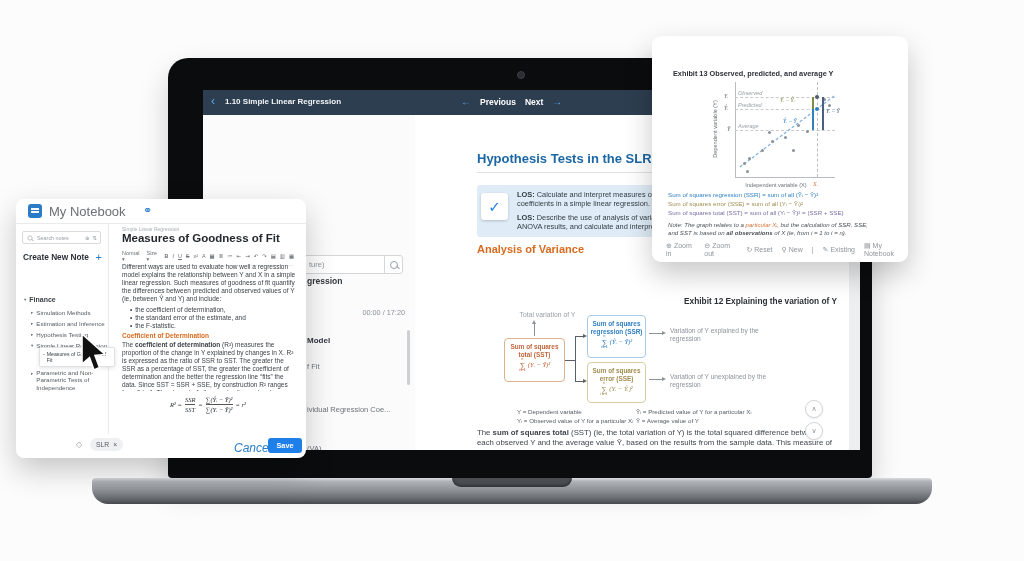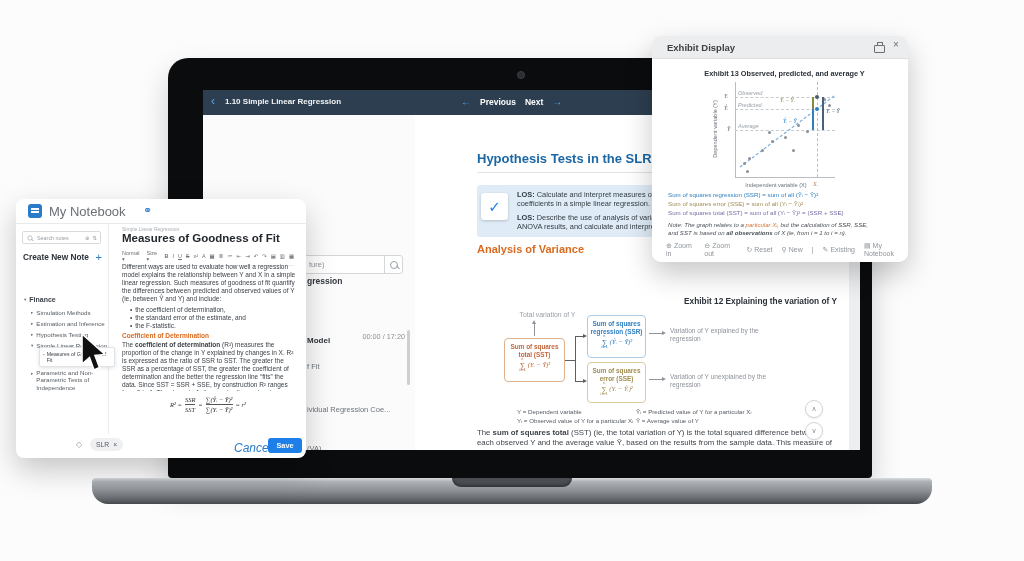--- a/index.html
+++ b/index.html
@@ -130,21 +130,21 @@
 
   
   .exhibit{position:absolute;left:652px;top:36px;width:256px;height:226px;background:#fff;border-radius:9px;
     box-shadow:0 12px 28px rgba(0,0,0,.22);z-index:15;}
   .ex-header{position:absolute;left:0;top:0;width:256px;height:22px;background:#ebedee;border-radius:9px 9px 0 0;
     border-bottom:1px solid #dcdee0;}
   .ex-title{position:absolute;left:15px;top:6px;font-size:9.5px;font-weight:bold;color:#3c4146;}
   .print{position:absolute;left:222px;top:9px;width:9px;height:6px;border:1px solid #6a7075;border-radius:1px;}
   .print::before{content:"";position:absolute;top:-4px;left:1.5px;width:4px;height:2px;border:1px solid #6a7075;}
   .ex-close{position:absolute;left:241px;top:3px;font-size:10px;color:#6a7075;}
-  .ex-caption{position:absolute;left:40px;top:33px;width:185px;text-align:center;font-size:7.3px;font-weight:bold;color:#2b3138;}
+  .ex-caption{position:absolute;left:21px;top:33px;width:185px;font-size:7.3px;font-weight:bold;color:#2b3138;}
   .ex-axis{position:absolute;background:#b9bdc1;}
   .ex-dash-h{position:absolute;left:83px;width:100px;border-top:1px dashed #c6cacd;}
   .ex-dash-v{position:absolute;left:165px;top:46px;height:95px;border-left:1px dashed #b9bdc1;}
   .ex-linelbl{position:absolute;left:86px;font-size:5.6px;color:#9aa0a7;font-style:italic;}
   .ex-ytick{position:absolute;font-size:5.8px;color:#6a7077;}
   .ex-dot{position:absolute;width:3px;height:3px;border-radius:50%;background:#8a9097;}
   .ex-bracket{position:absolute;width:2px;}
   .ex-ann{position:absolute;font-size:5.6px;}
   .ex-eqline{position:absolute;left:16px;font-size:6.2px;}
   .ex-note{position:absolute;left:16px;top:185px;width:210px;font-size:6.1px;line-height:7.6px;color:#4a5056;font-style:italic;}
@@ -178,21 +178,21 @@
       </div>
 
       <div class="left-panel">
         <div class="tsearch">
           <span class="frag">ture)</span>
           <span class="magbtn">
               <span class="mag"></span>
             </span>
         </div>
         <div class="abs frag-txt" style="left:104px;top:161px;font-weight:bold;color:#33383e;font-size:8.5px;">gression</div>
-        <div class="abs" style="left:130px;top:193px;width:72px;text-align:right;font-size:7.3px;color:#8a9097;margin-top:24px;">00:00 / 17:20</div>
+        <div class="abs" style="left:130px;top:193px;width:72px;text-align:right;font-size:7.3px;color:#8a9097;">00:00 / 17:20</div>
         <div class="abs" style="left:104px;top:221px;font-size:8px;font-weight:bold;color:#33383e;">Model</div>
         <div class="abs frag-txt" style="left:104px;top:247px;">f Fit</div>
         <div class="abs frag-txt" style="left:104px;top:290px;">ividual Regression Coe...</div>
         <div class="abs frag-txt" style="left:104px;top:329px;">(VA)</div>
         <div class="lscroll"></div>
       </div>
 
       <div class="right-panel">
         <div class="gutter"></div>
 
@@ -394,25 +394,20 @@
       <span class="nb-pill">
         <span>SLR</span>
         <span>×</span>
       </span>
       <span class="nb-cancel">Cancel</span>
       <span class="nb-save">Save</span>
     </div>
   </div>
 
   <div class="exhibit">
-    <div class="ex-header">
-      <span class="ex-title">Exhibit Display</span>
-      <span class="print"></span>
-      <span class="ex-close">×</span>
-    </div>
 
     <div class="ex-caption">Exhibit 13  Observed, predicted, and average Y</div>
 
     <div class="abs" style="left:0;top:0;width:256px;height:226px;pointer-events:none;">
       <div class="ex-axis" style="left:83px;top:46px;width:1px;height:96px;"></div>
       <div class="ex-axis" style="left:83px;top:141px;width:100px;height:1px;"></div>
       <div class="ex-dash-h" style="top:61px;"></div>
       <div class="ex-dash-h" style="top:73px;"></div>
       <div class="ex-dash-h" style="top:94px;"></div>
       <div class="ex-dash-v"></div>

